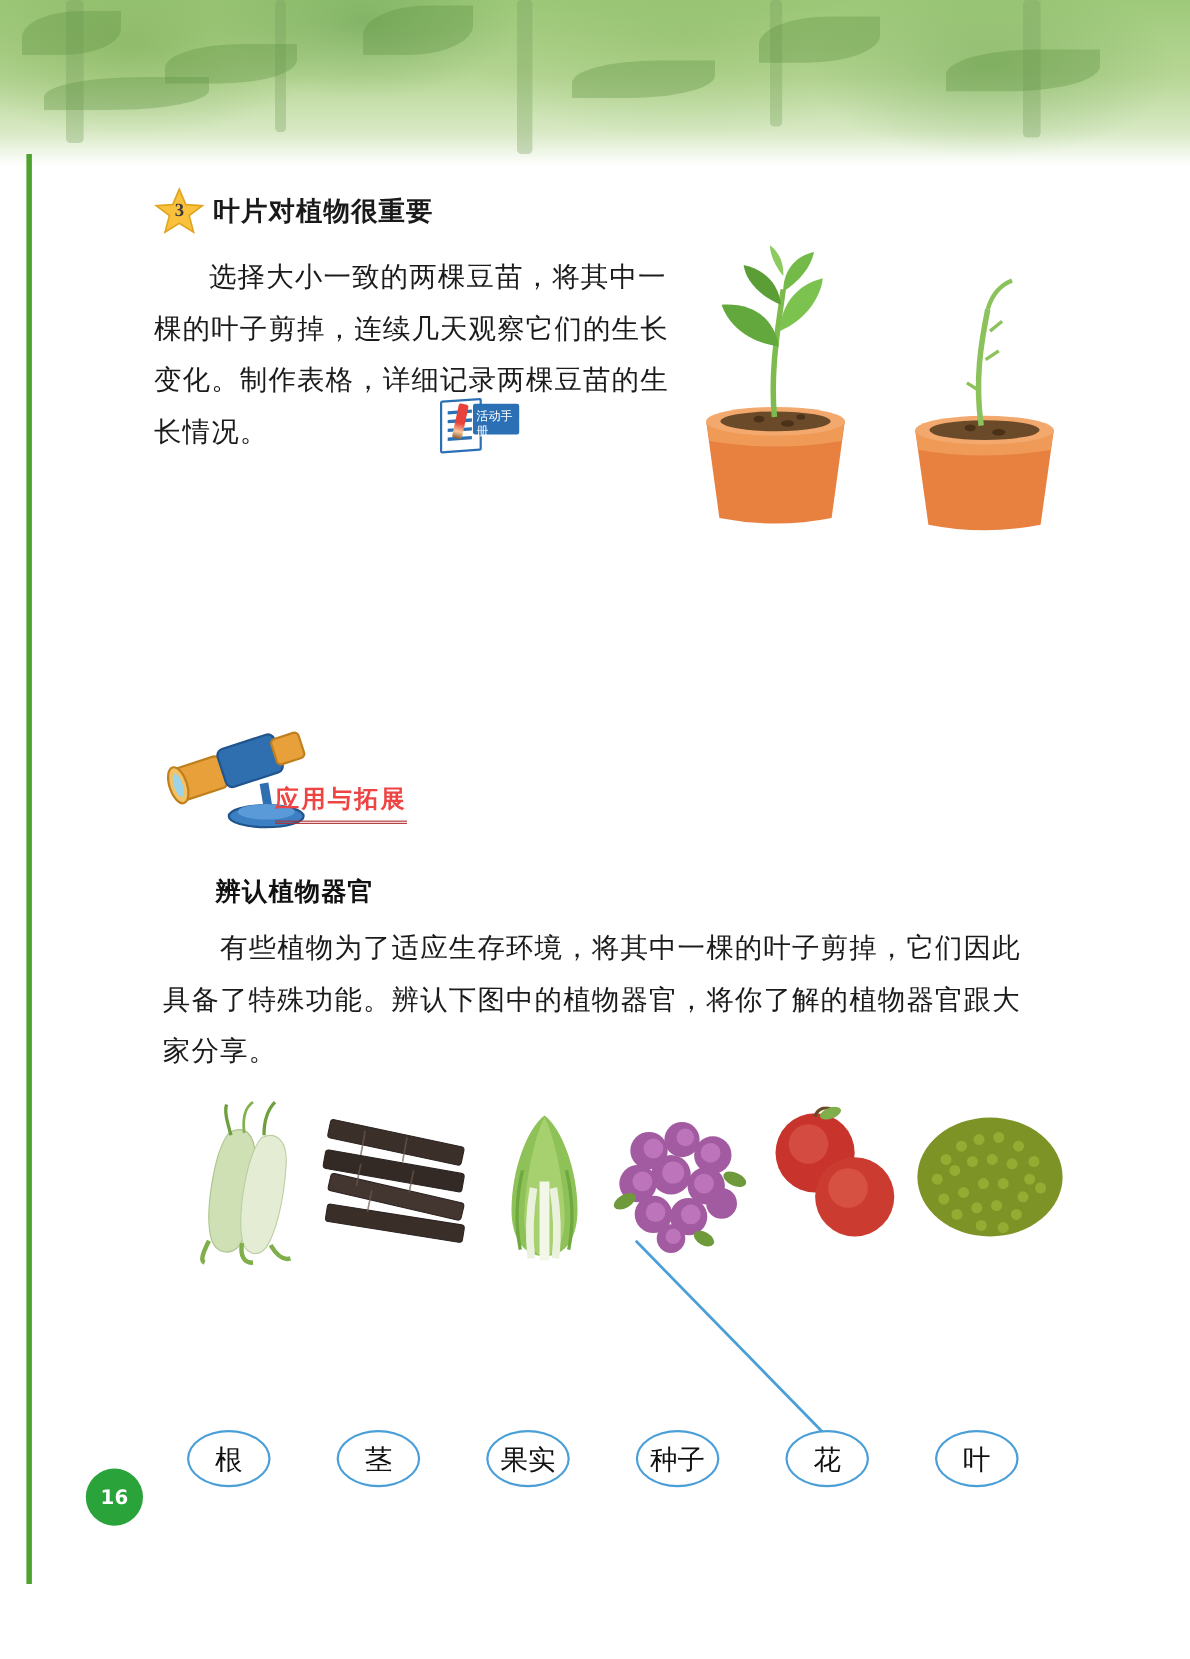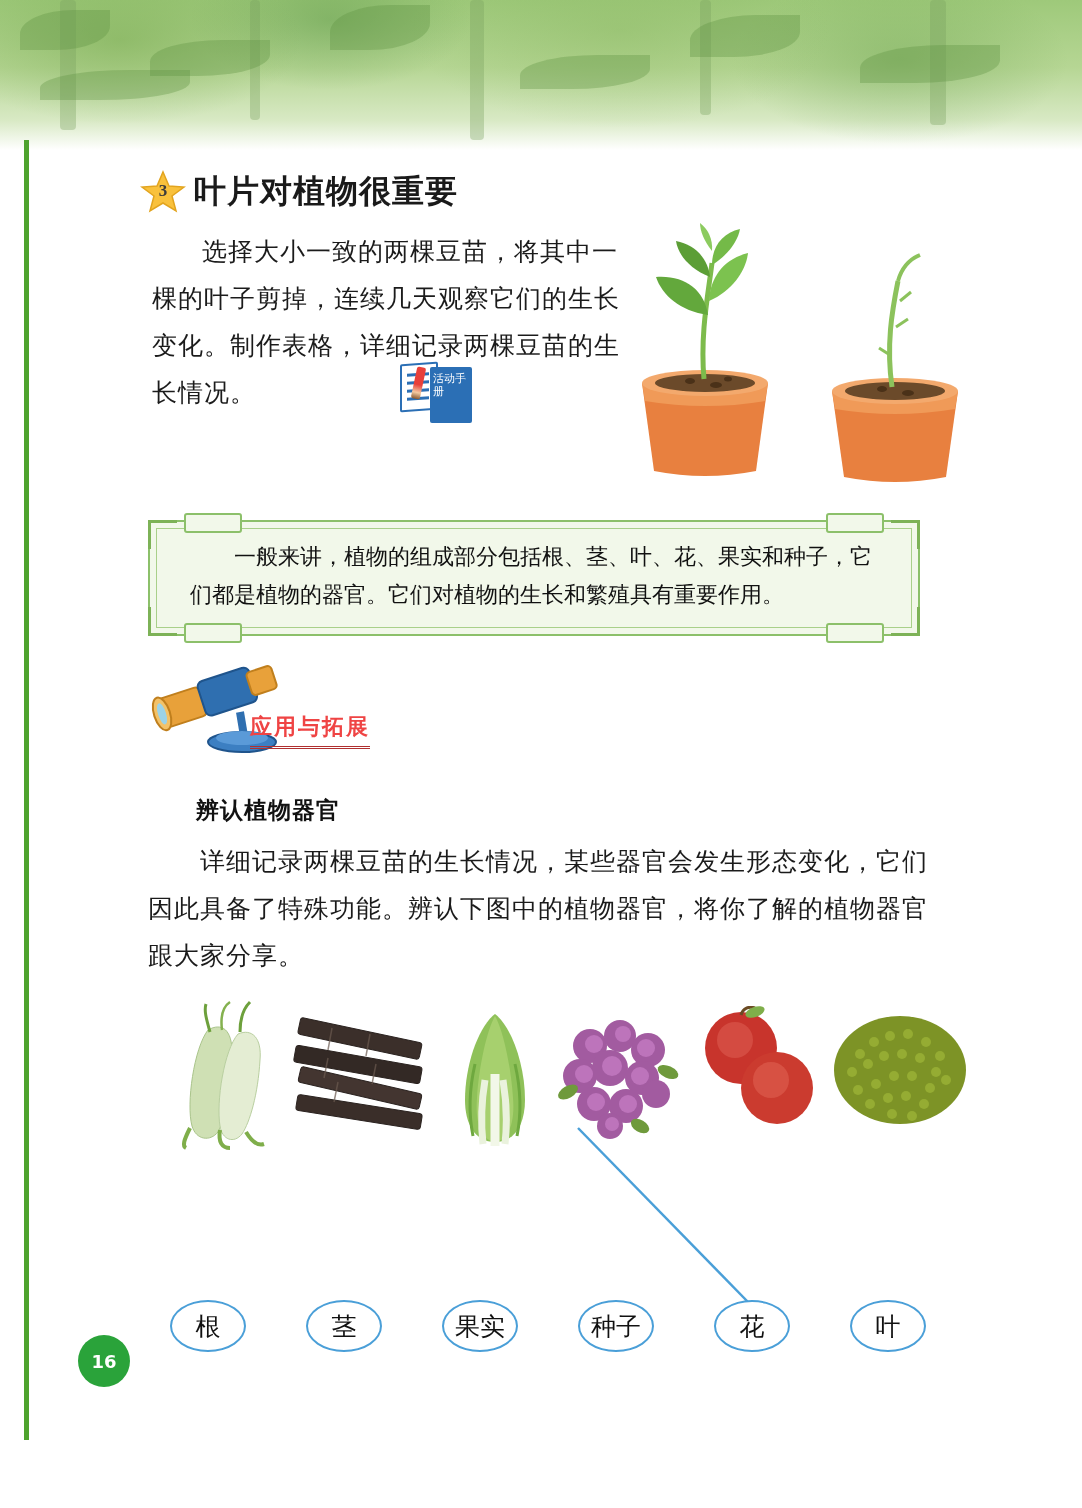--- a/index.html
+++ b/index.html
@@ -49,36 +49,35 @@
   }
   .star svg { display:block; }
   .star .num {
     position:absolute; left:0; top:0; width:46px; height:44px;
     display:flex; align-items:center; justify-content:center;
     font-size:17px; color:#3b3b3b; font-weight:bold;
     font-family:"Liberation Serif", serif;
     padding-bottom:3px; box-sizing:border-box;
   }
   .sec-head .title {
-    font-size:32px; color:#1a1a1a; font-weight:bold;
+    font-size:24px; color:#1a1a1a; font-weight:bold;
     font-family:"DejaVu Sans", sans-serif;
     letter-spacing:1px;
   }
   
   .ptext {
     font-family:"DejaVu Serif", serif;
     font-size:25px;
     line-height:47px;
     color:#1b1b1b;
     letter-spacing:1px;
   }
   .para1 {
     position:absolute; left:140px; top:228px; width:475px;
     text-indent:50px;
-    margin-left:12px;
   }
   .para2 {
     position:absolute; left:140px; top:410px; width:475px;
     text-indent:50px;
   }
   
   .booklet {
     position:absolute; left:400px; top:363px; width:72px; height:48px;
   }
   .booklet .sheet {
@@ -89,21 +88,21 @@
   .booklet .sheet i {
     position:absolute; left:5px; width:22px; height:3px; background:#2b6fb5; display:block;
   }
   .booklet .pen {
     position:absolute; left:14px; top:4px; width:9px; height:32px;
     background:linear-gradient(180deg,#e8403a 0%, #e8403a 55%, #f3c9a0 80%, #8a5a32 100%);
     transform:rotate(12deg);
     border-radius:2px;
   }
   .booklet .lbl {
-    position:absolute; left:30px; top:4px; width:42px; height:56px;
+    position:absolute; left:30px; top:4px; width:42px; height:28px;
     background:#2b6fb5; color:#fff; font-size:11px; line-height:13px;
     font-family:"DejaVu Sans", sans-serif;
     padding:5px 3px; box-sizing:border-box; border-radius:2px;
   }
   
   .seedlings { position:absolute; left:620px; top:215px; width:370px; height:280px; }
   
   .framebox {
     position:absolute; left:148px; top:520px; width:768px; height:112px;
     border:2px solid #8cc06a;
@@ -267,51 +266,39 @@
 
         <path d="M272,172 C266,130 272,96 278,66" stroke="#8cc25c" stroke-width="5" fill="none"></path>
         <path d="M278,66 C282,52 290,44 300,40" stroke="#8cc25c" stroke-width="4" fill="none"></path>
         <path d="M276,112 l12,-8" stroke="#8cc25c" stroke-width="3" fill="none"></path>
         <path d="M270,140 l-11,-7" stroke="#8cc25c" stroke-width="3" fill="none"></path>
         <path d="M280,86 l11,-9" stroke="#8cc25c" stroke-width="3" fill="none"></path>
       </g>
     </svg>
   </div>
 
-  <div class="framebox">
-    <div class="inner"></div>
-    <div class="corner c-tl"></div>
-    <div class="corner c-tr"></div>
-    <div class="corner c-bl"></div>
-    <div class="corner c-br"></div>
-    <div class="tab tab-l"></div>
-    <div class="tab tab-r"></div>
-    <div class="btab btab-l"></div>
-    <div class="btab btab-r"></div>
-    <div class="txt">一般来讲，植物的组成部分包括根、茎、叶、花、果实和种子，它们都是植物的器官。它们对植物的生长和繁殖具有重要作用。</div>
-  </div>
 
   <div class="telescope">
     <svg width="230" height="110" viewBox="0 0 230 110">
       <g transform="rotate(-18 60 50)">
         <rect x="10" y="34" width="46" height="30" rx="6" fill="#e8a13a" stroke="#c07f1d" stroke-width="2"></rect>
         <rect x="54" y="30" width="54" height="36" rx="6" fill="#2f6fb0" stroke="#1f548c" stroke-width="2"></rect>
         <rect x="104" y="36" width="26" height="24" rx="4" fill="#e8a13a" stroke="#c07f1d" stroke-width="2"></rect>
         <ellipse cx="12" cy="49" rx="8" ry="17" fill="#f3c268" stroke="#c07f1d" stroke-width="2"></ellipse>
         <ellipse cx="12" cy="49" rx="4" ry="11" fill="#9cd3e8"></ellipse>
       </g>
       <path d="M92,62 L96,86" stroke="#2f6fb0" stroke-width="8"></path>
       <ellipse cx="94" cy="92" rx="34" ry="10" fill="#3c7fc2" stroke="#1f548c" stroke-width="2"></ellipse>
       <ellipse cx="94" cy="88" rx="26" ry="7" fill="#5a9ad8"></ellipse>
     </svg>
   </div>
   <div class="apply-label">应用与拓展</div>
 
   <div class="subhead">辨认植物器官</div>
-  <div class="ptext para3">详细记录两棵豆苗的生长情况，某些器官会发生形态变化，它们因此具备了特殊功能。辨认下图中的植物器官，将你了解的植物器官跟大家分享。</div>
+  <div class="ptext para3">有些植物为了适应生存环境，将其中一棵的叶子剪掉，它们因此具备了特殊功能。辨认下图中的植物器官，将你了解的植物器官跟大家分享。</div>
 
   <div class="photos">
 
     <div class="photo" style="left:10px;">
       <svg width="140" height="150" viewBox="0 0 140 150">
         <g>
           <path d="M48,30 C62,22 72,30 72,52 C72,86 66,118 58,132 C50,142 36,140 32,126 C26,104 34,48 48,30 Z" fill="#cfe0b4" stroke="#a9c48a" stroke-width="1"></path>
           <path d="M78,34 C92,28 102,38 100,60 C98,94 90,122 82,134 C74,144 62,140 60,126 C56,102 64,50 78,34 Z" fill="#e4edd3" stroke="#b9cfa0" stroke-width="1"></path>
           <path d="M50,32 C46,18 44,10 46,4" stroke="#6da03c" stroke-width="3" fill="none"></path>
           <path d="M80,32 C80,16 84,8 90,2" stroke="#6da03c" stroke-width="3" fill="none"></path>

